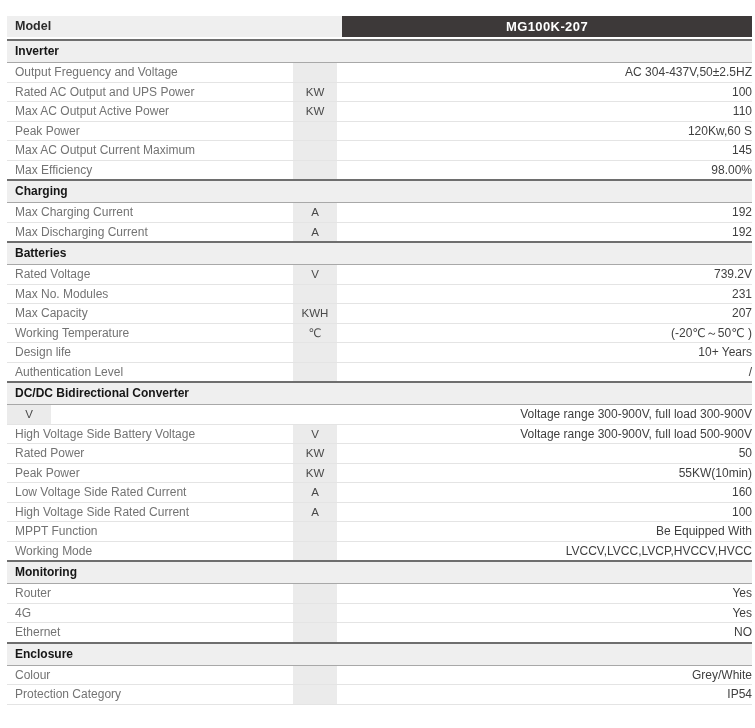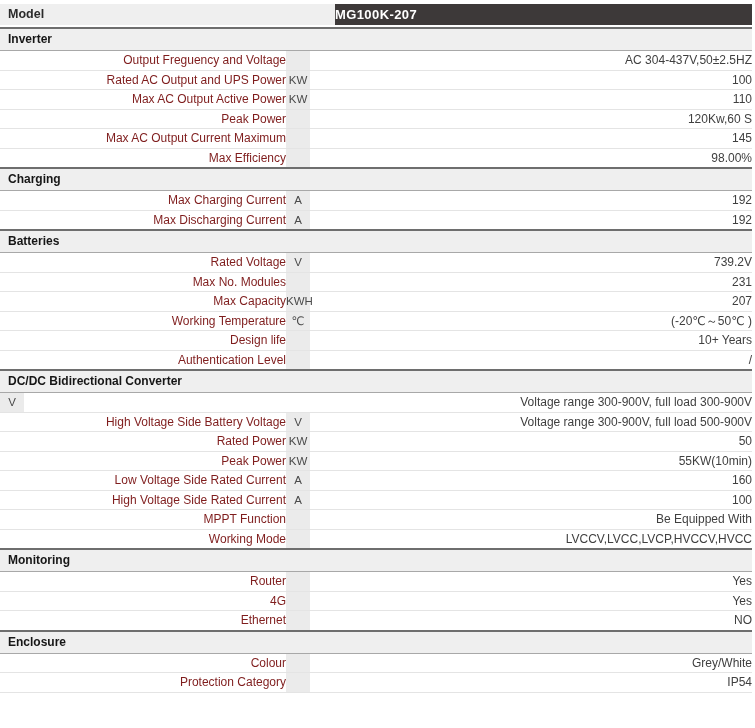--- a/index.html
+++ b/index.html
@@ -9,22 +9,23 @@
   }
   body {
     width: 755px;
     height: 728px;
     overflow: hidden;
     font-family: "Liberation Sans", "DejaVu Sans", sans-serif;
     color: var(--text, #3d3d3d);
     -webkit-font-smoothing: antialiased;
   }
   .spec-table {
-    padding-top: 4px;
+    padding-top: 16px;
     margin-right: 3px;
+    margin-left: 7px;
   }
   
   .model-row {
     display: flex;
     height: 21px;
     margin-bottom: 2px;
   }
   .model-label {
     width: 335px;
     box-sizing: border-box;
@@ -32,21 +33,21 @@
     line-height: 21px;
     padding-left: 8px;
     font-weight: bold;
     font-size: 12.5px;
     color: #2b2b2b;
   }
   .model-value {
     flex: 1;
     background: var(--model-bar-bg, #3d3939);
     color: var(--model-bar-text, #ffffff);
-    text-align: left;
+    text-align: center;
     line-height: 21px;
     font-weight: bold;
     font-size: 13px;
     letter-spacing: 0.4px;
   }
   
   .section-title {
     border-top: 2px solid var(--section-border-top, #6e6e6e);
     border-bottom: 1px solid var(--section-border-bottom, #a8a8a8);
     background: var(--section-header-bg, #efefef);
@@ -65,25 +66,24 @@
     line-height: 18.5px;
     font-size: 12px;
   }
   section:not(:last-child) .row:last-child {
     border-bottom: none;
   }
   .cell { box-sizing: border-box; }
   .cell.label {
     width: 286px;
     padding-left: 8px;
-    color: #7f1d1d;
-    text-align: right;
+    color: #737373;
   }
   .cell.unit {
-    width: 24px;
+    width: 44px;
     background: var(--unit-column-bg, #ebebeb);
     text-align: center;
     font-size: 11.5px;
     color: #4a4a4a;
   }
   .cell.value {
     flex: 1;
     text-align: right;
     color: #3f3f3f;
   }

